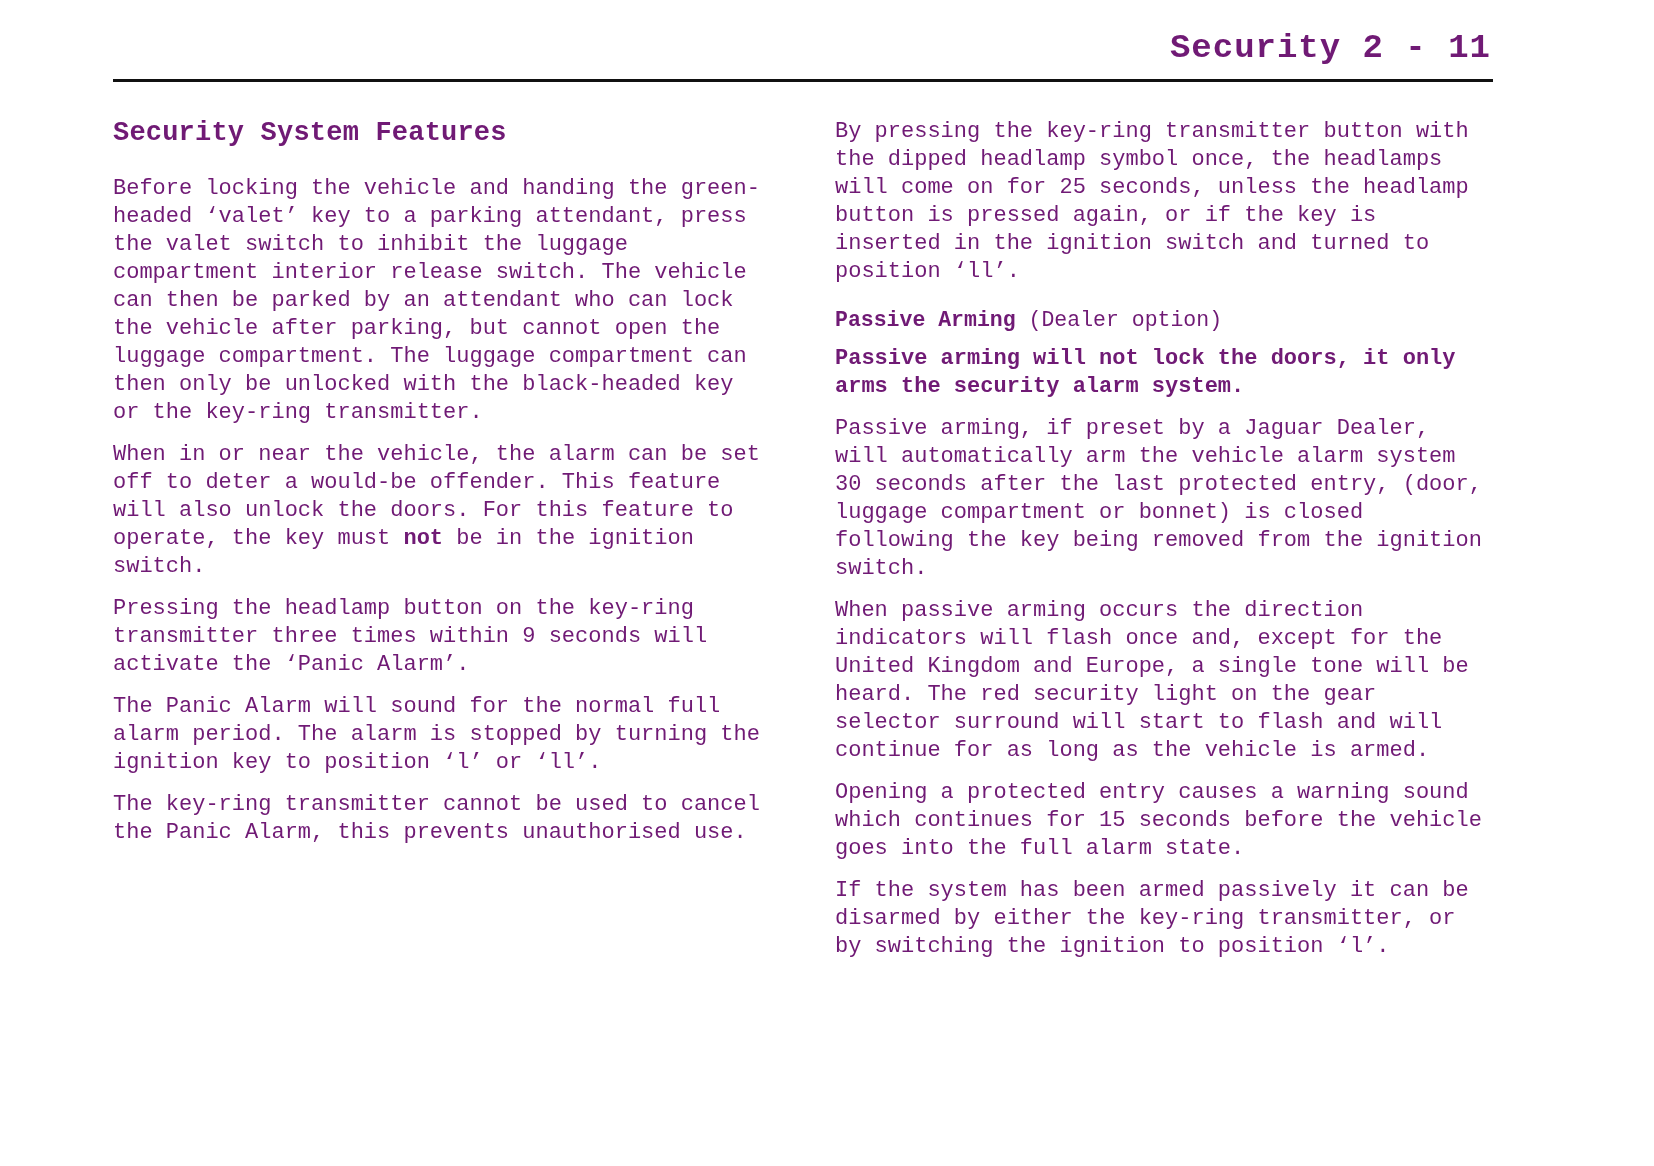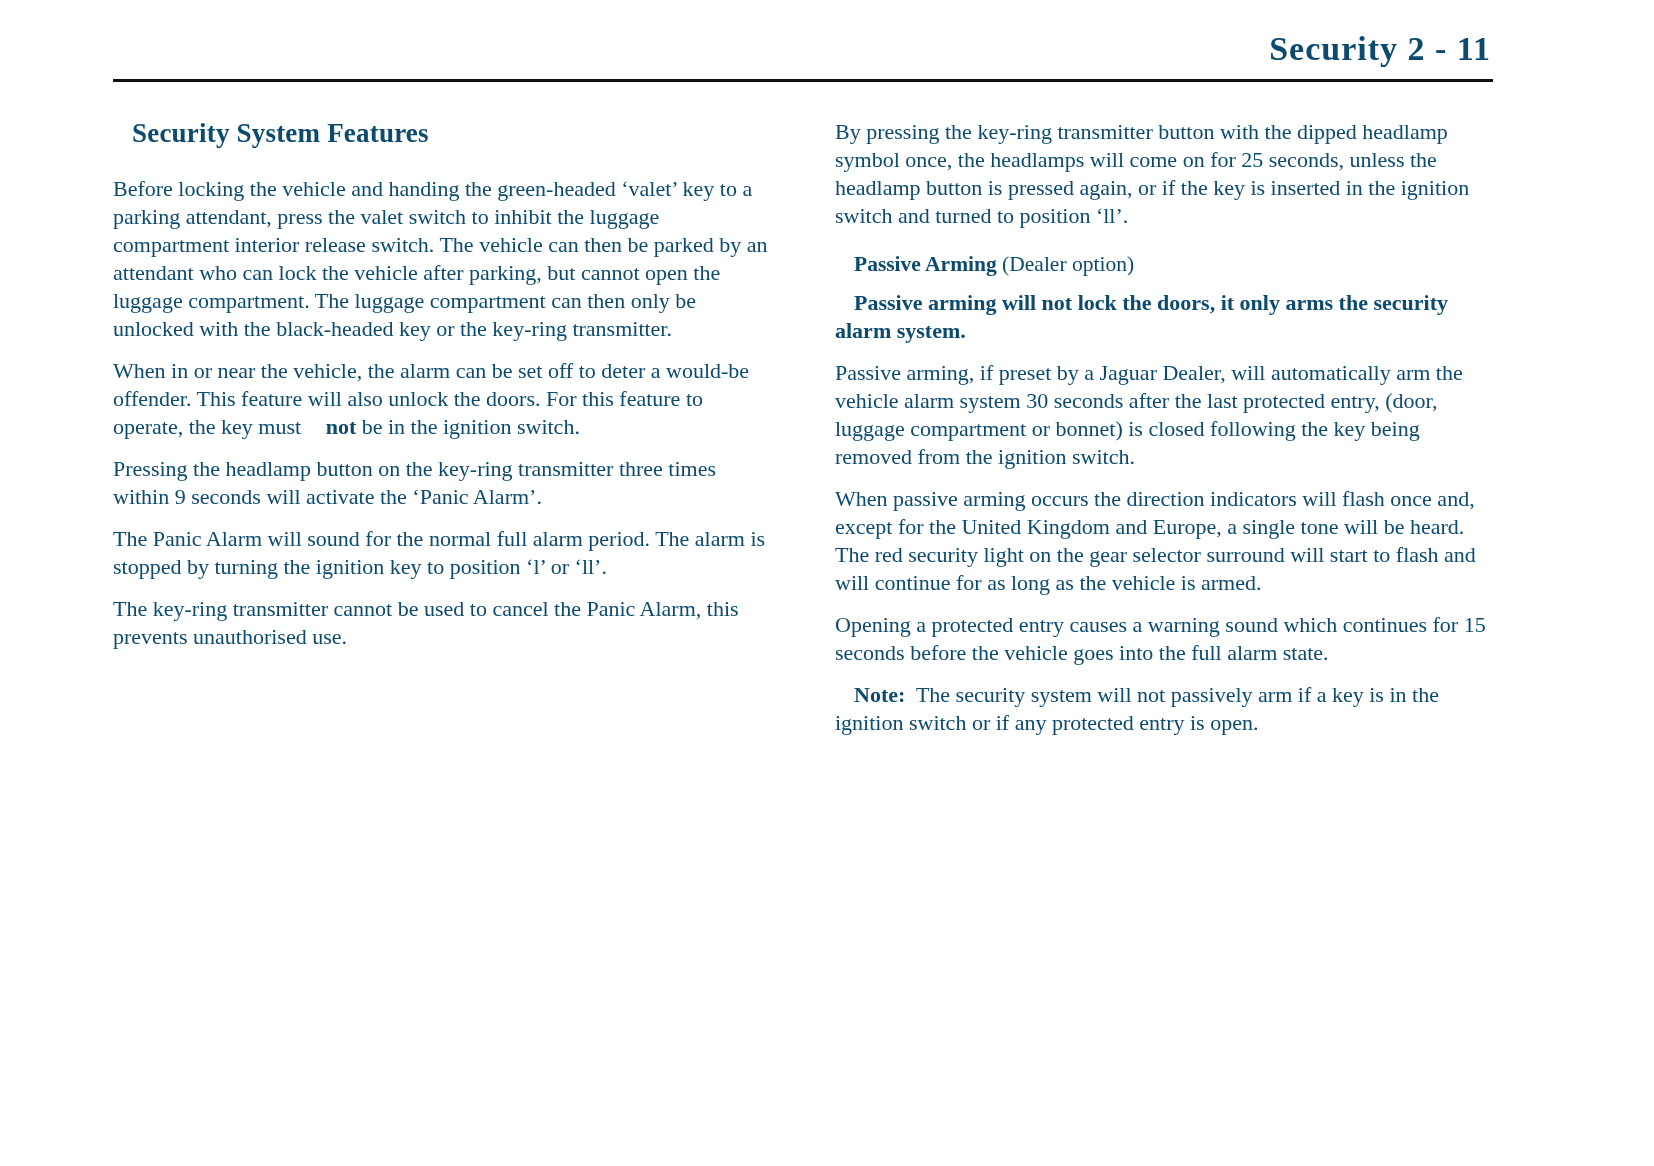--- a/index.html
+++ b/index.html
@@ -7,22 +7,22 @@
     padding: 0;
     background: #ffffff;
   }
   .page {
     position: relative;
     width: 1654px;
     height: 1166px;
     background: #ffffff;
     box-sizing: border-box;
     padding: 30px 161px 0 113px;
-    font-family: Liberation Serif, serif;
-    color: #0c4a6e;
+    font-family: Liberation Mono, monospace;
+    color: #701a75;
   }
   .header {
     text-align: right;
     padding-right: 2px;
   }
   .header-title {
     display: inline-block;
     font-size: 34px;
     font-weight: 700;
     letter-spacing: 1px;
@@ -59,21 +59,20 @@
   }
   .column .block:first-child {
     margin-top: 0;
   }
   .paragraph, .note {
     font-size: 22px;
     line-height: 28px;
   }
   .b {
     font-weight: 700;
-    margin-left: 19px;
   }
 </style>
 </head>
 <body>
 
 <div class="page">
   <div class="header">
     <div class="header-title">Security 2 - 11</div>
   </div>
   <div class="rule"></div>
@@ -86,16 +85,16 @@
         <div class="block paragraph"><span>The Panic Alarm will sound for the normal full alarm period. The alarm is stopped by turning the ignition key to position ‘l’ or ‘ll’.</span></div>
         <div class="block paragraph"><span>The key-ring transmitter cannot be used to cancel the Panic Alarm, this prevents unauthorised use.</span></div>
       </div>
     <div class="column">
         <div class="block paragraph"><span>By pressing the key-ring transmitter button with the dipped headlamp symbol once, the headlamps will come on for 25 seconds, unless the headlamp button is pressed again, or if the key is inserted in the ignition switch and turned to position ‘ll’.</span></div>
         <div class="block heading2"><span class="b">Passive Arming</span><span> (Dealer option)</span></div>
         <div class="block paragraph"><span class="b">Passive arming will not lock the doors, it only arms the security alarm system.</span></div>
         <div class="block paragraph"><span>Passive arming, if preset by a Jaguar Dealer, will automatically arm the vehicle alarm system 30 seconds after the last protected entry, (door, luggage compartment or bonnet) is closed following the key being removed from the ignition switch.</span></div>
         <div class="block paragraph"><span>When passive arming occurs the direction indicators will flash once and, except for the United Kingdom and Europe, a single tone will be heard. The red security light on the gear selector surround will start to flash and will continue for as long as the vehicle is armed.</span></div>
         <div class="block paragraph"><span>Opening a protected entry causes a warning sound which continues for 15 seconds before the vehicle goes into the full alarm state.</span></div>
-        <div class="block note"><span class="b">Note:</span><span>  The security system will not passively arm if a key is in the ignition switch or if any protected entry is open.</span></div>
+        <div class="block paragraph"><span>If the system has been armed passively it can be disarmed by either the key-ring transmitter, or by switching the ignition to position ‘l’.</span></div>
       </div>
   </div>
 </div>
 
 </body></html>

